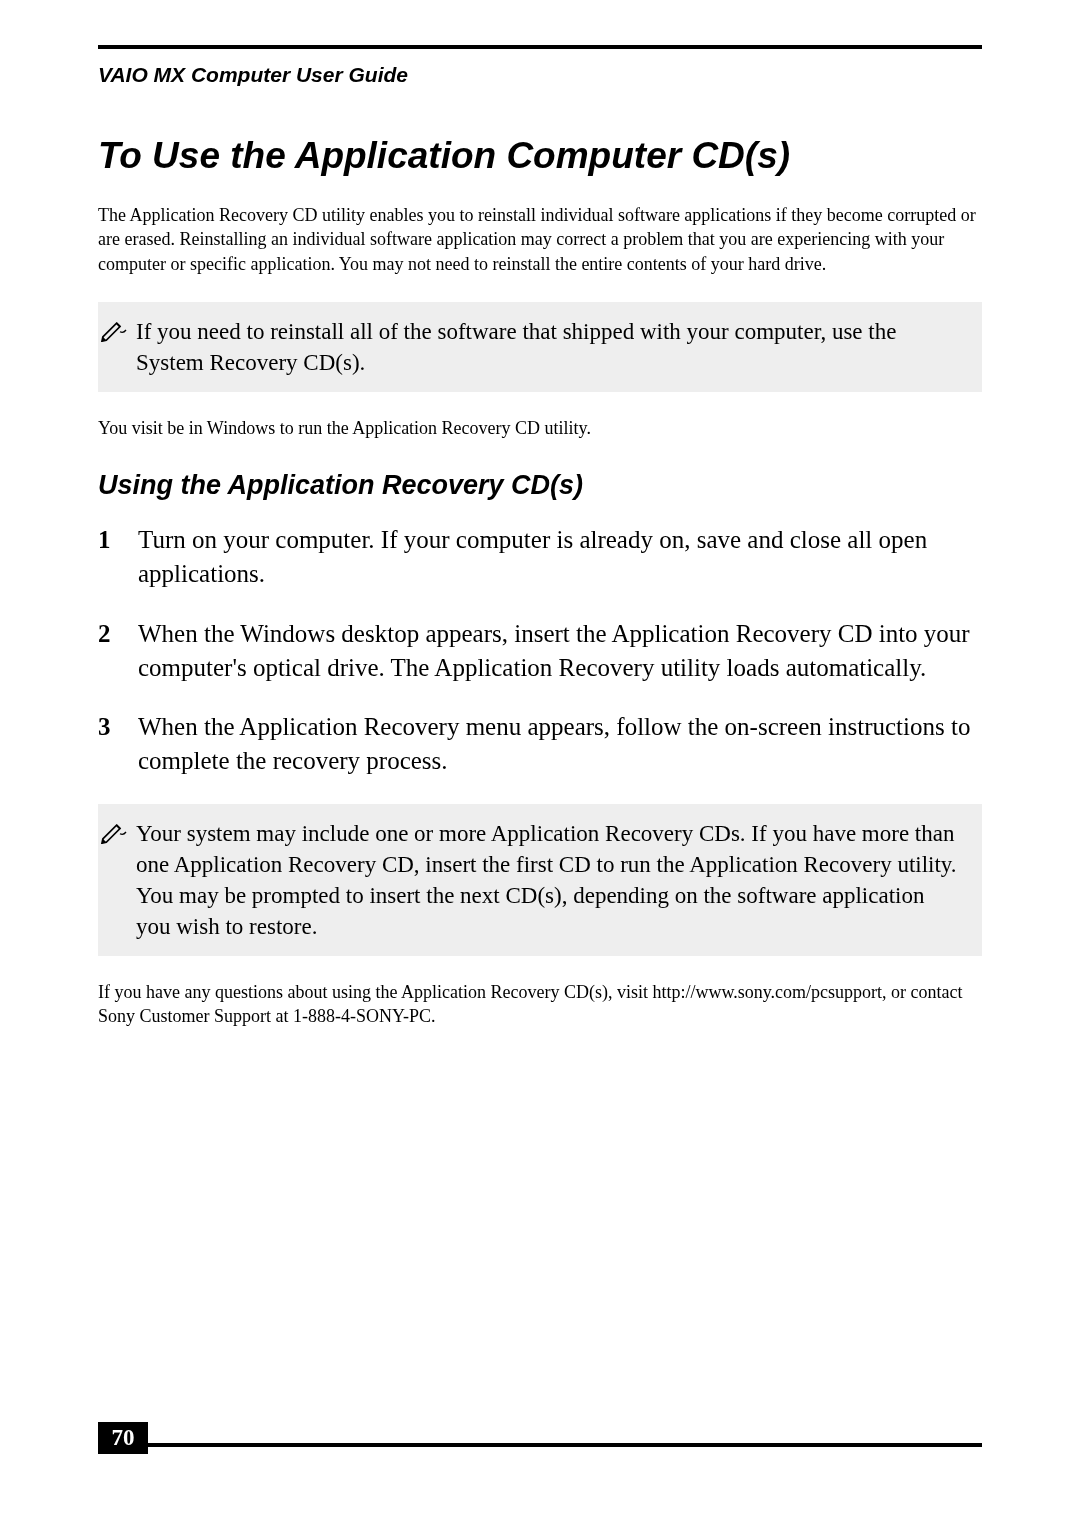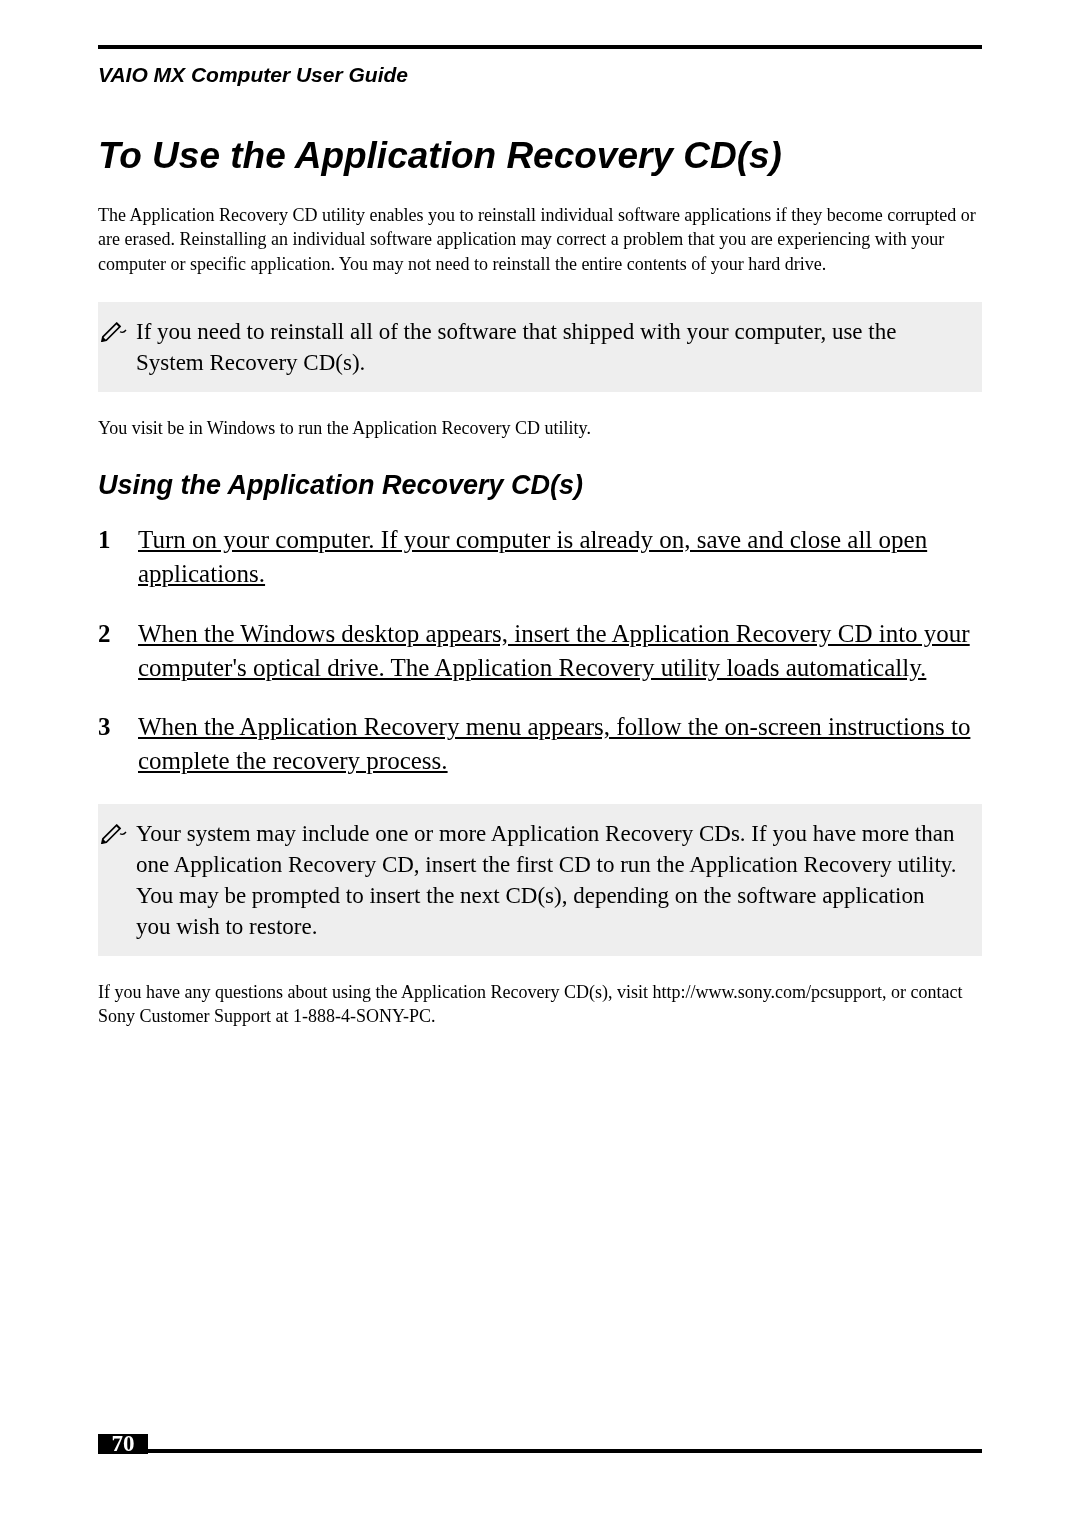--- a/index.html
+++ b/index.html
@@ -71,40 +71,39 @@
   }
   .step-num {
     flex: 0 0 40px;
     font-weight: bold;
     font-size: 25px;
     line-height: 1.35;
   }
   .step-body {
     font-size: 25px;
     line-height: 1.35;
-    text-decoration: underline;
   }
   .footer {
     position: absolute;
     left: 98px;
     right: 98px;
     bottom: 62px;
   }
   .footer-line {
     display: flex;
     align-items: stretch;
   }
   .page-num-box {
     background: #000;
     color: #fff;
     font-family: "Times New Roman", Times, serif;
     font-weight: bold;
     font-size: 23px;
     width: 50px;
-    height: 20px;
+    height: 32px;
     display: flex;
     align-items: center;
     justify-content: center;
   }
   .footer-rule {
     flex: 1;
     border-top: 4px solid #000;
     align-self: center;
     margin-left: 0;
     height: 0;
@@ -113,21 +112,21 @@
 </style>
 </head>
 <body>
 
 <div class="page">
 
   <div class="top-rule"></div>
 
   <div class="running-header">VAIO MX Computer User Guide</div>
 
-  <h1 class="title">To Use the Application Recovery CD(s)</h1>
+  <h1 class="title">To Use the Application Computer CD(s)</h1>
 
   <p class="para">The Application Recovery CD utility enables you to reinstall individual software applications if they become corrupted or are erased. Reinstalling an individual software application may correct a problem that you are experiencing with your computer or specific application. You may not need to reinstall the entire contents of your hard drive.</p>
 
   <div class="note-box">
     <span class="note-icon">
       <svg viewBox="0 0 32 28" width="28" height="24">
         <path d="M3 22 L19 6 L23 10 L7 26 L2 27 Z" fill="none" stroke="#000" stroke-width="2"></path>
         <path d="M19 6 L23 10" stroke="#000" stroke-width="2"></path>
         <path d="M7 26 L2 27 L3 22" fill="#000"></path>
         <path d="M23 16 Q27 18 30 14" fill="none" stroke="#000" stroke-width="1.5"></path>

